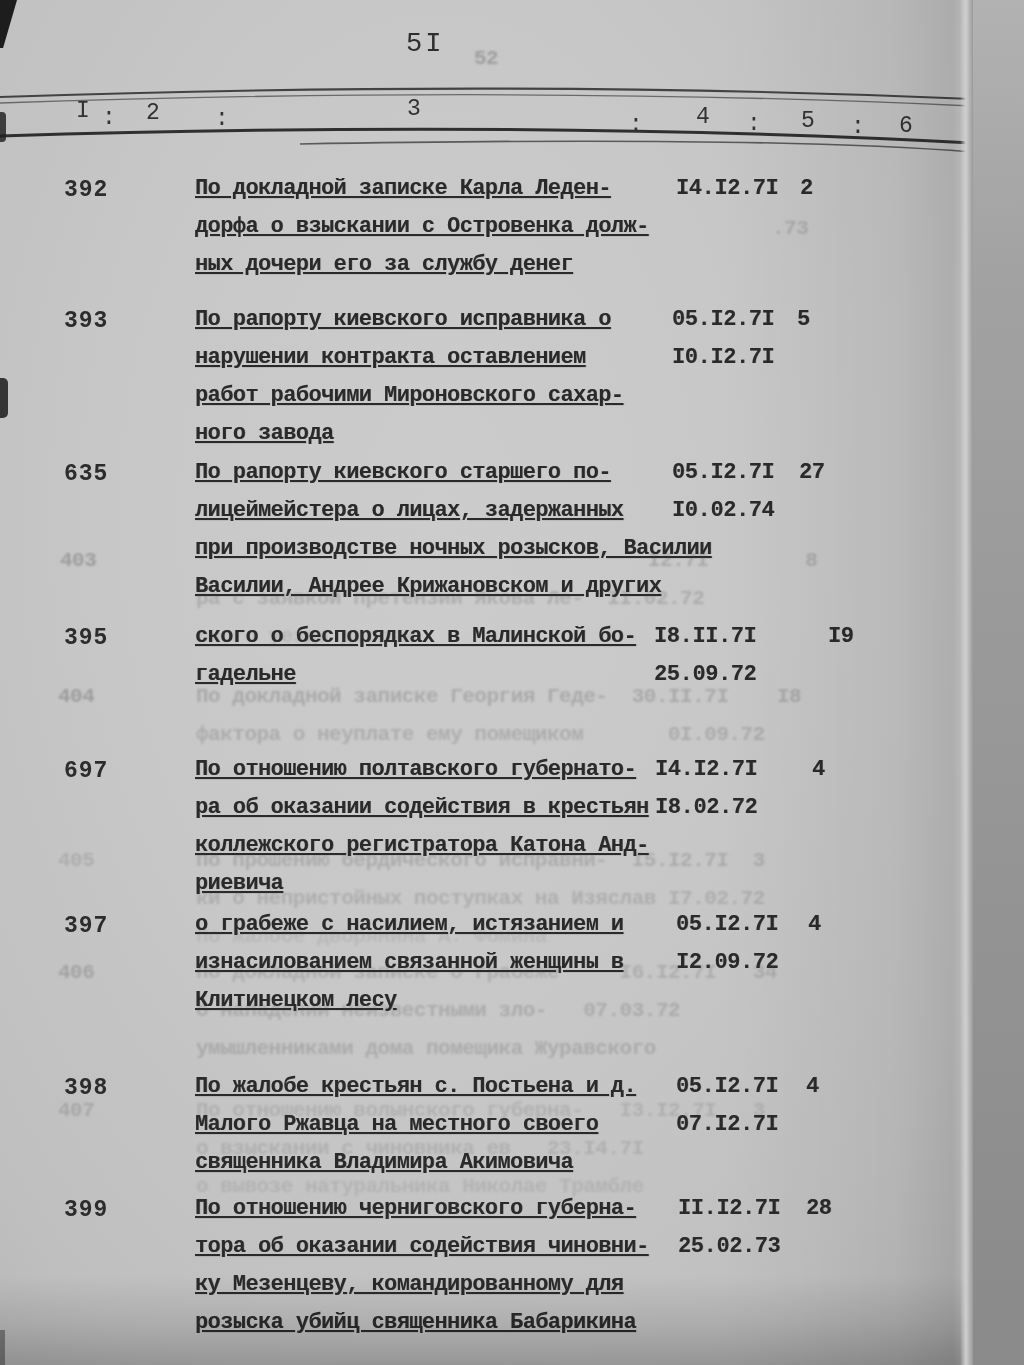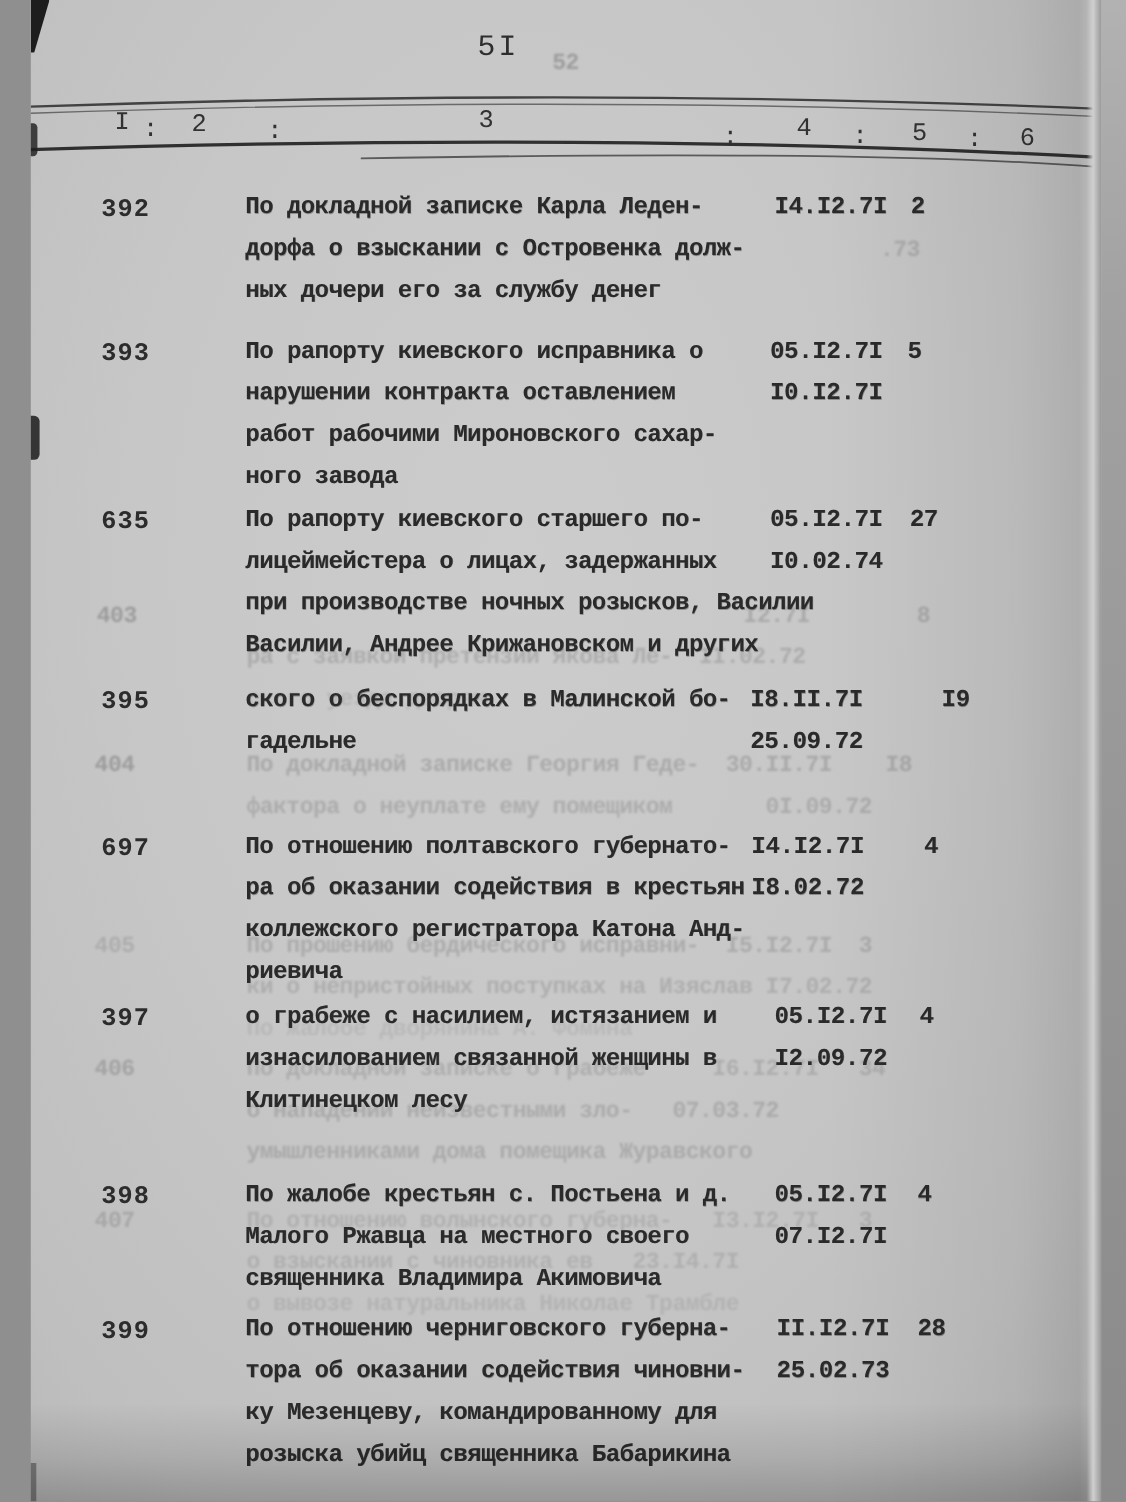--- a/index.html
+++ b/index.html
@@ -1,21 +1,21 @@
 <!DOCTYPE html>
 <html><head>
 <meta charset="utf-8">
 <style>
   html,body{margin:0;padding:0;}
   body{
     width:1024px;height:1365px;overflow:hidden;position:relative;
     background:#8f8f8f;
     font-family:"Liberation Mono","DejaVu Sans Mono",monospace;
   }
-  .scan{position:absolute;inset:0;margin-left:28px;}
+  .scan{position:absolute;inset:0;}
   
   .outer-band{
     position:absolute;top:0;right:0;width:52px;height:100%;
     background:linear-gradient(to bottom,#b2b2b2 0%,#a2a2a2 20%,#979797 55%,#8a8a8a 100%);
   }
   
   .page{
     position:absolute;top:0;left:0;width:973px;height:1365px;
     background:radial-gradient(ellipse at 45% 38%,#cccccc 0%,#c7c7c7 45%,#bfbfbf 80%,#b4b4b4 100%);
   }
@@ -56,20 +56,21 @@
   .col-num{
     position:absolute;left:64px;top:1px;
     font:700 23px/38px "Liberation Mono","DejaVu Sans Mono",monospace;
     color:#2c2c2c;letter-spacing:1px;
   }
   .col-desc{position:absolute;left:195px;top:0;width:585px;}
   .col-desc .tl{
     font:700 22px/38px "Liberation Mono","DejaVu Sans Mono",monospace;
     color:#2a2a2a;letter-spacing:-.6px;white-space:pre;
     text-shadow:.4px .3px 0 rgba(35,35,35,.35);
+    text-decoration:underline;
   }
   .col-dates{position:absolute;top:0;}
   .col-dates div{
     font:700 22px/38px "Liberation Mono","DejaVu Sans Mono",monospace;
     color:#2a2a2a;letter-spacing:-.4px;white-space:pre;
     text-shadow:.4px .3px 0 rgba(35,35,35,.35);
   }
   .col-sheets{
     position:absolute;top:0;
     font:700 22px/38px "Liberation Mono","DejaVu Sans Mono",monospace;

